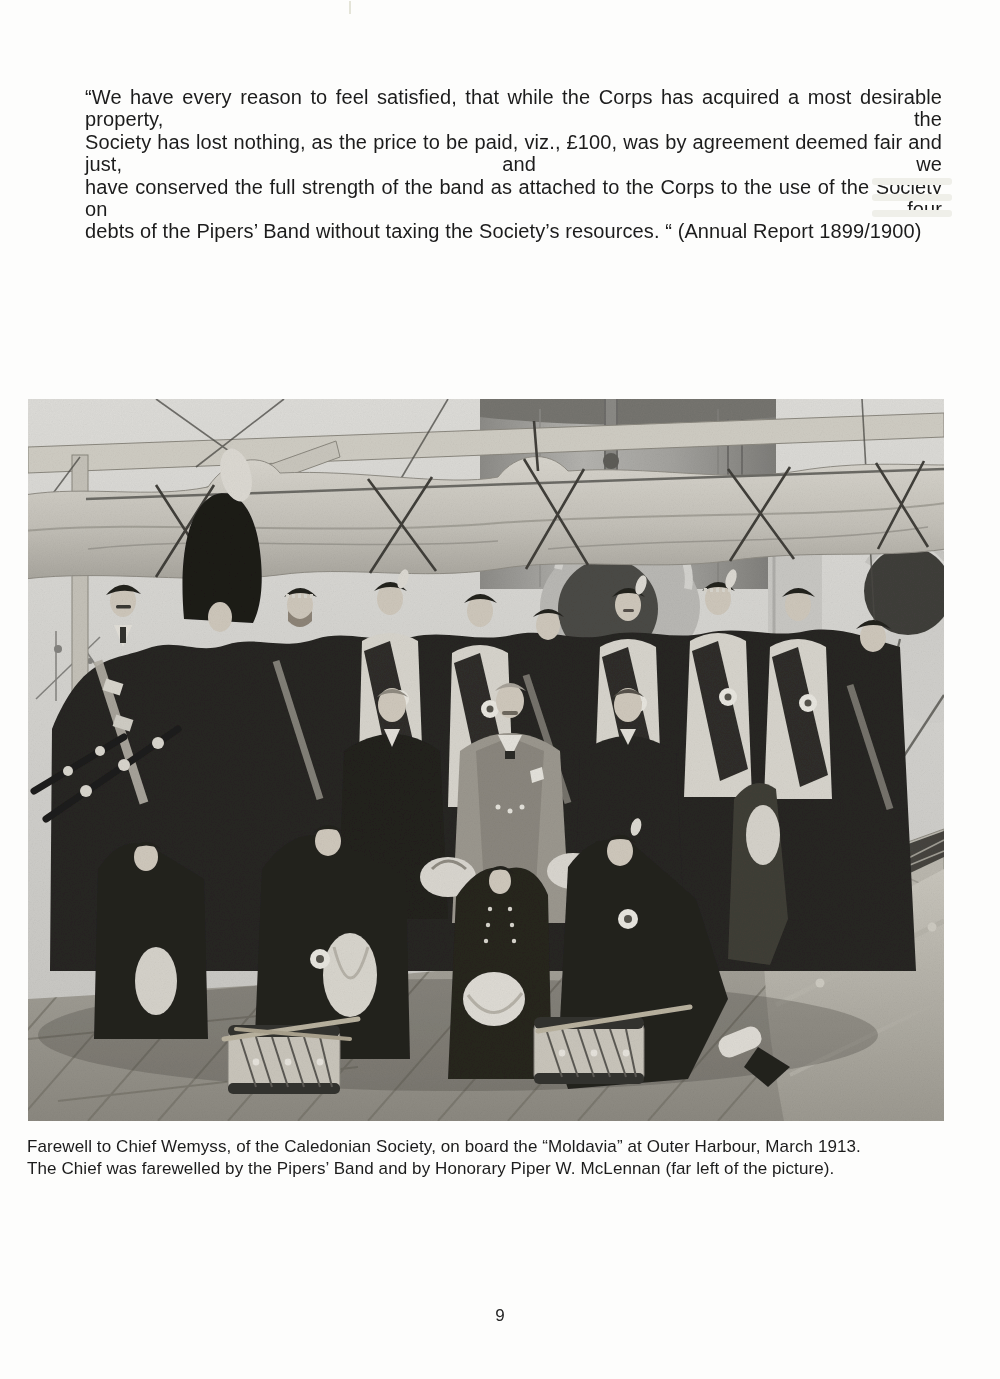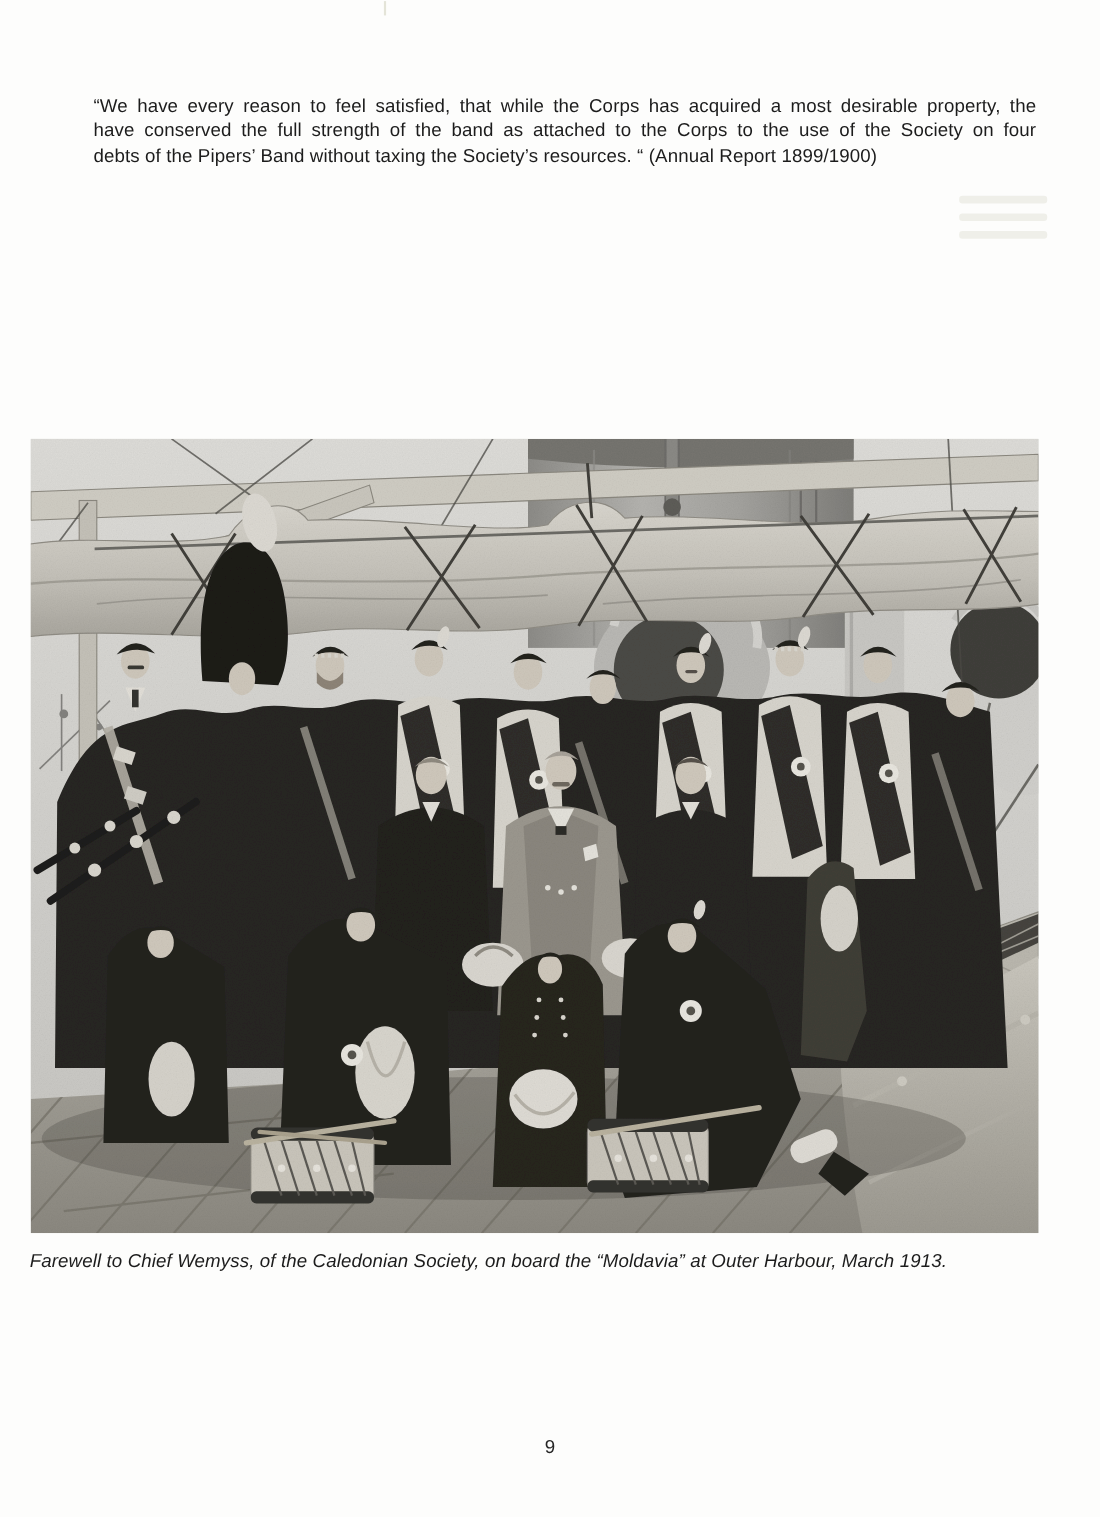--- a/index.html
+++ b/index.html
@@ -13,47 +13,48 @@
   }
   .page{position:absolute;inset:0;}
   .scan-mark{
     position:absolute;left:349px;top:1px;width:2px;height:13px;
     background:#d9d9c9;opacity:.7;
   }
   .ghost-marks{position:absolute;left:872px;top:178px;width:80px;}
   .ghost-marks div{height:7px;margin-bottom:9px;background:#efefe9;border-radius:3px;}
   .quote{
     position:absolute;left:85px;top:86px;width:857px;
-    font-size:17px;line-height:22.4px;letter-spacing:.1px;
+    font-size:20px;line-height:22.4px;letter-spacing:.1px;
   }
   .qline{white-space:normal;text-align:justify;text-align-last:justify;}
   .qline.last{text-align:right;text-align-last:left;}
   .photo{
     position:absolute;left:28px;top:399px;width:916px;height:722px;margin:0;
     background:#c9c8c4;
   }
   .photo svg{display:block;}
   .caption{
     position:absolute;left:27px;top:1136px;width:935px;
-    font-size:17px;line-height:22.4px;letter-spacing:.1px;text-align:left;font-style:italic;
+    font-size:17px;line-height:22.4px;letter-spacing:.1px;text-align:left;
   }
   .pageno{
     position:absolute;left:0;top:1306px;width:100%;
     text-align:center;font-size:17px;color:#262626;
   }
 </style>
 </head>
 <body>
 
 <div class="page">
 
   <div class="scan-mark"></div>
 
   <div class="quote">
     <div class="qline">“We have every reason to feel satisfied, that while the Corps has acquired a most desirable property, the</div>
+    <div class="qline">Society has lost nothing, as the price to be paid, viz., £100, was by agreement deemed fair and just, and we</div>
     <div class="qline">have conserved the full strength of the band as attached to the Corps to the use of the Society on four</div>
     <div class="qline last">debts of the Pipers’ Band without taxing the Society’s resources. “ (Annual Report 1899/1900)</div>
   </div>
 
   <div class="ghost-marks">
     <div></div>
       <div></div>
       <div></div>
   </div>
 
@@ -413,17 +414,18 @@
           <line x1="510" y1="632" x2="662" y2="608" stroke="#b9b29f" stroke-width="5" stroke-linecap="round"></line>
         </g>
 
         <rect x="0" y="0" width="916" height="722" filter="url(#grain)" opacity="0.14" style="mix-blend-mode:multiply"></rect>
       </g>
     </svg>
   </figure>
 
   <div class="caption">
     <div>Farewell to Chief Wemyss, of the Caledonian Society, on board the “Moldavia” at Outer Harbour, March 1913.</div>
+    <div>The Chief was farewelled by the Pipers’ Band and by Honorary Piper W. McLennan (far left of the picture).</div>
   </div>
 
   <div class="pageno">9</div>
 
 </div>
 
 </body></html>

